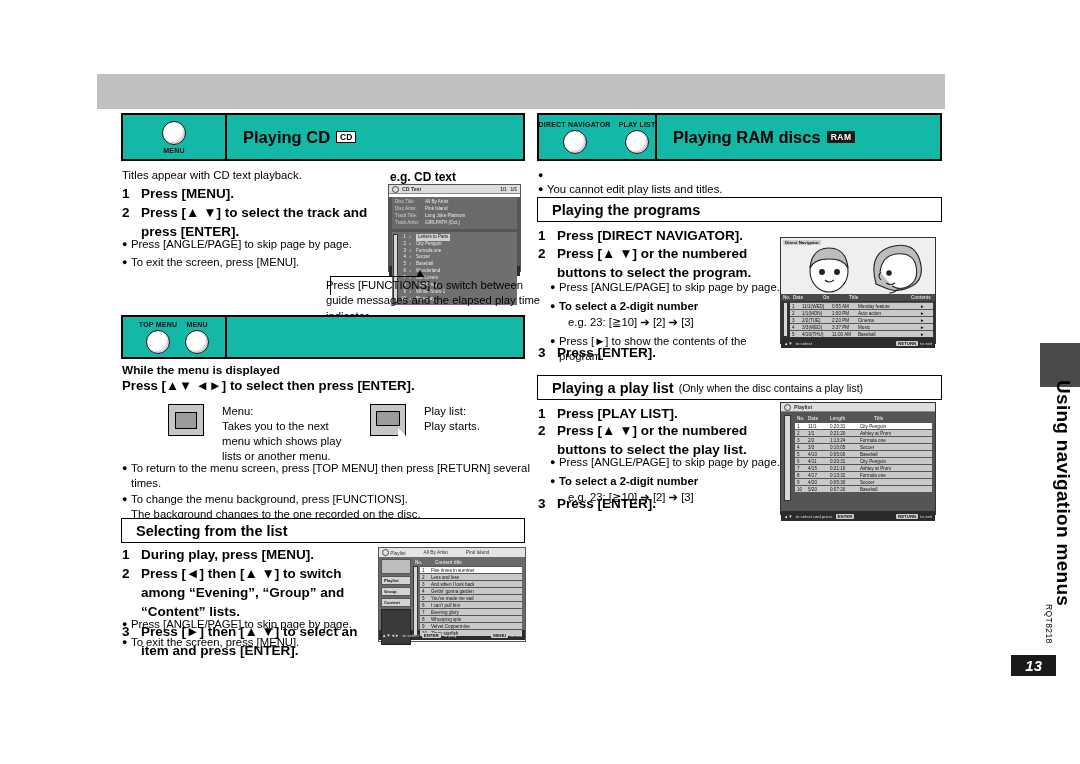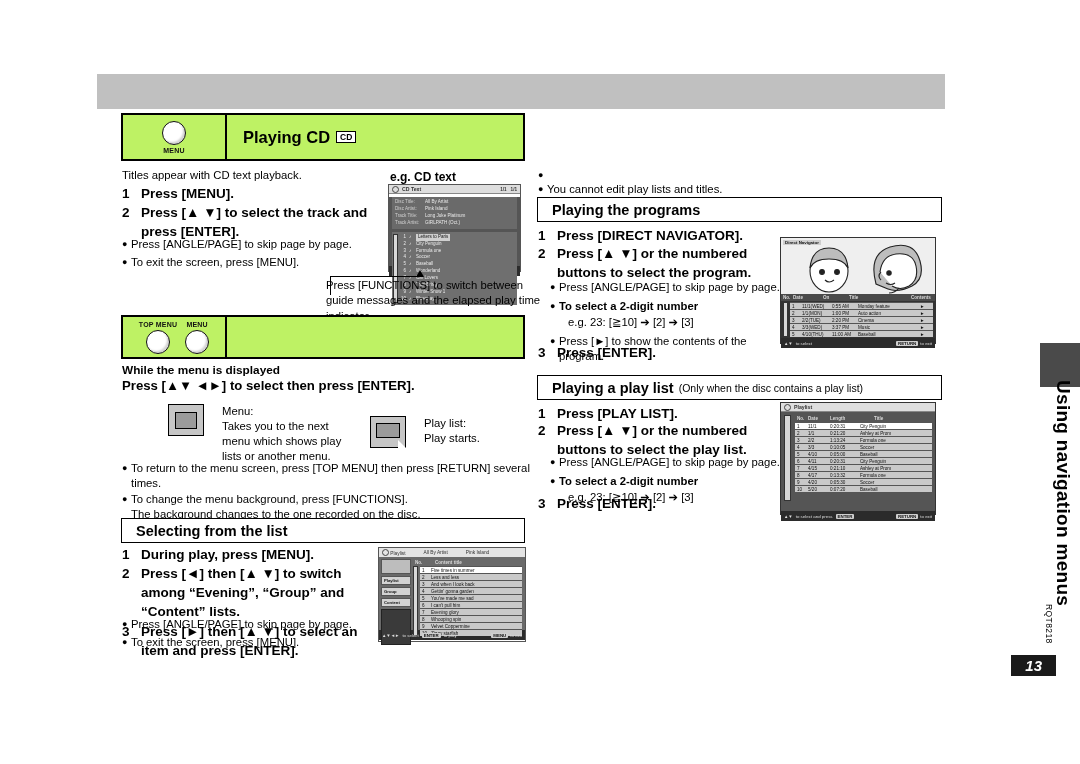--- a/index.html
+++ b/index.html
@@ -19,21 +19,21 @@
   .top-band {
     position: absolute; left: 97px; top: 74px;
     width: 848px; height: 35px;
     background: #c0c0c0;
   }
 
   
   .sec-head {
     position: absolute;
     border: 2px solid #000;
-    background: #bef264;
+    background: #14b8a6;
     display: flex;
     align-items: stretch;
     box-sizing: border-box;
   }
   .sec-head .btn-cell {
     border-right: 2px solid #000;
     display: flex; align-items: center; justify-content: center;
     gap: 8px;
     padding: 0 10px;
     box-sizing: border-box;
@@ -367,21 +367,21 @@
   <div class="txt b" style="left:122px; top:377px; font-size:13.2px;">Press [▲▼ ◄►] to select then press [ENTER].</div>
 
   <div class="icon-row" style="left:168px; top:404px; width:190px;">
     <div class="folder-ico"></div>
     <div class="lbl">
       <div>Menu:</div>
       <div>Takes you to the next menu which shows play lists or another menu.</div>
     </div>
   </div>
 
-  <div class="icon-row" style="left:370px; top:416px; width:150px;">
+  <div class="icon-row" style="left:370px; top:404px; width:150px;">
     <div class="playlist-ico"></div>
     <div class="lbl">
       <div>Play list:</div>
       <div>Play starts.</div>
     </div>
   </div>
 
   <div class="bullets" style="left:122px; top:461px; width:410px;">
     <div class="bl">
       <span class="d">●</span>
@@ -507,20 +507,36 @@
       <span>to select</span>
       <span class="k">ENTER</span>
       <span>to play</span>
       <span class="right">
         <span class="k">MENU</span>
         <span>to exit</span>
       </span>
     </div>
   </div>
 
+  <div class="sec-head" style="left:537px; top:113px; width:405px; height:48px;">
+    <div class="btn-cell" style="width:118px;">
+      <div class="rbtn cap-top">
+        <div class="knob"></div>
+        <div class="cap">DIRECT NAVIGATOR</div>
+      </div>
+      <div class="rbtn cap-top">
+        <div class="knob"></div>
+        <div class="cap">PLAY LIST</div>
+      </div>
+    </div>
+    <div class="title-cell">
+      <span>Playing RAM discs</span>
+      <span class="disc-tag solid">RAM</span>
+    </div>
+  </div>
 
   <div class="bullets" style="left:538px; top:168px; width:400px;">
     <div class="bl">
       <span class="d">●</span>
     </div>
     <div class="bl">
       <span class="d">●</span>
       <span>You cannot edit play lists and titles.</span>
     </div>
   </div>

